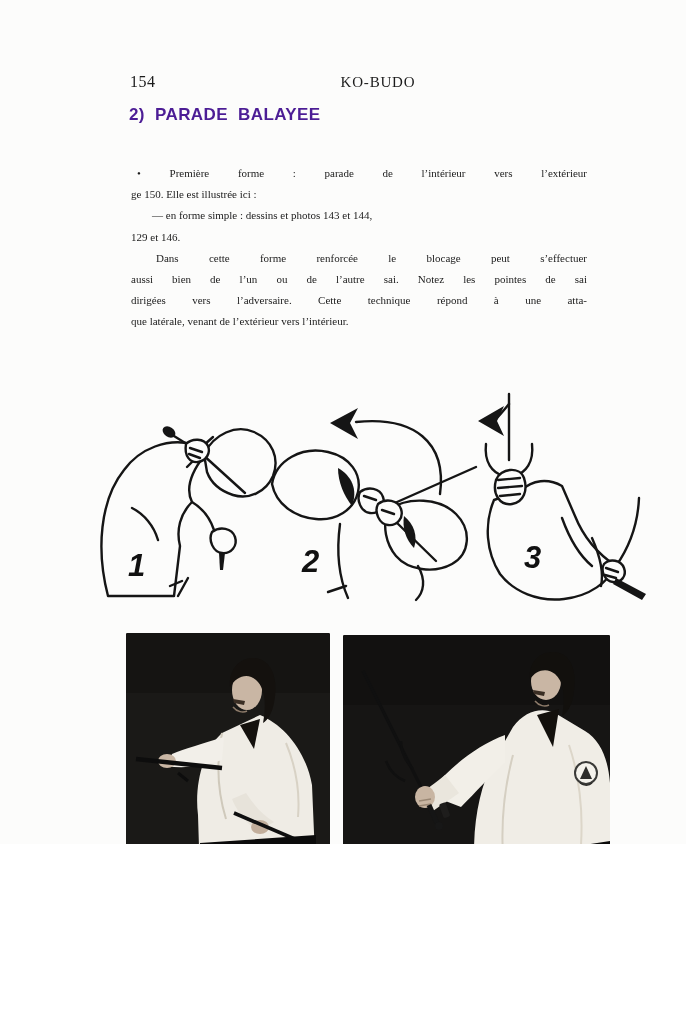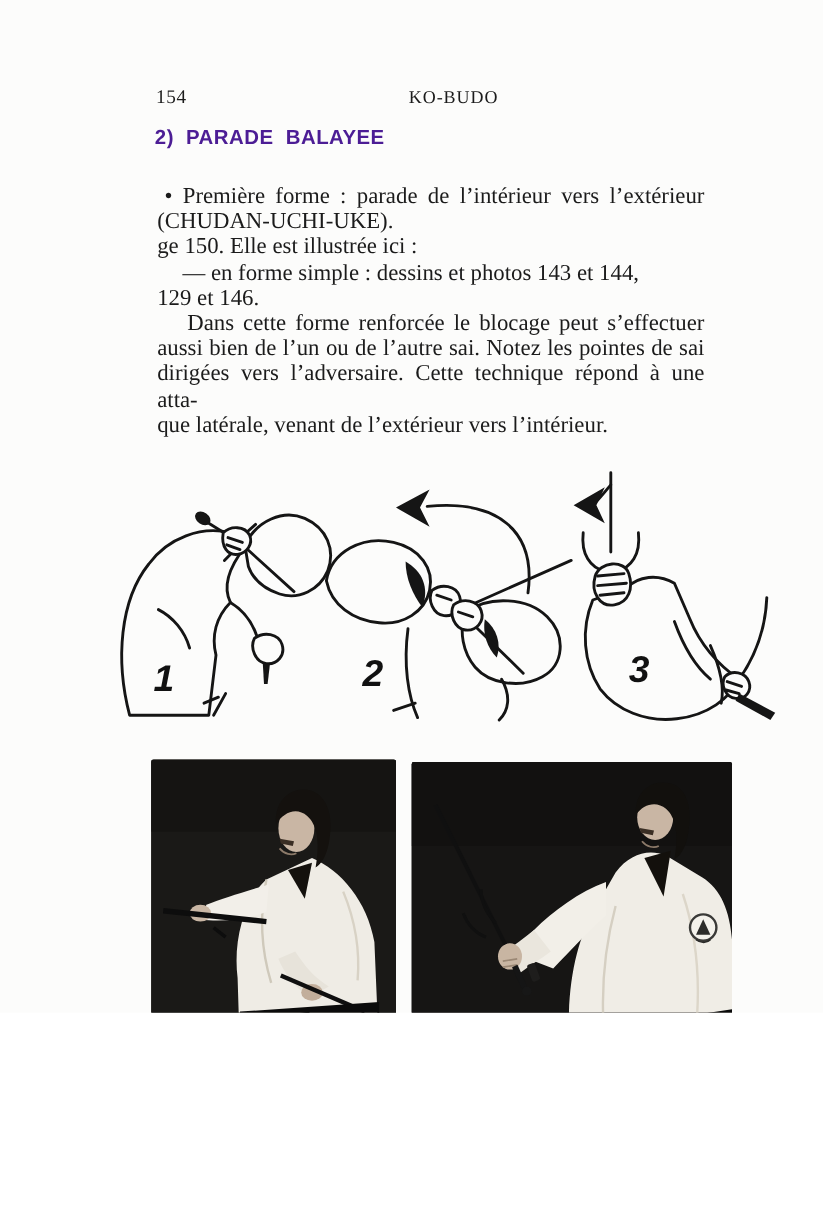--- a/index.html
+++ b/index.html
@@ -15,21 +15,21 @@
   .running-title { position:absolute; left:0; width:100%; top:1px; text-align:center; font-size:15px; letter-spacing:0.8px;padding-left:35px; }
 
   
   .section-heading {
     position:absolute; left:129px; top:105px;
     font-family:"Liberation Sans", sans-serif; font-weight:bold;
     font-size:17px; letter-spacing:0.4px; word-spacing:5px; color:#4c1d95;
   }
 
   
-  .body-text { position:absolute; left:131px; top:153px; width:456px; font-size:19px; line-height:21.2px; }
+  .body-text { position:absolute; left:131px; top:163px; width:456px; font-size:11px; line-height:21.2px; }
   .line { white-space:nowrap; }
   .line.j { white-space:normal; text-align:justify; text-align-last:justify; }
   .ind-bullet { padding-left:6px; }
   .ind { padding-left:25px; }
   .ind-dash { padding-left:21px; }
 
   
   .drawings { position:absolute; left:92px; top:388px; width:556px; height:214px; }
   .drawings svg { display:block; width:100%; height:100%; }
   .sketch { stroke:#151515; fill:none; stroke-width:2.4; stroke-linecap:round; stroke-linejoin:round; }
@@ -60,21 +60,20 @@
 
   <div class="running-head">
     <span class="page-number">154</span>
     <span class="running-title">KO-BUDO</span>
   </div>
 
   <div class="section-heading">2) PARADE BALAYEE</div>
 
   <div class="body-text">
     <div class="line j ind-bullet">• Première forme : parade de l’intérieur vers l’extérieur</div>
-    <div class="line">(CHUDAN-UCHI-UKE).</div>
     <div class="line">ge 150. Elle est illustrée ici :</div>
     <div class="line ind-dash">— en forme simple : dessins et photos 143 et 144,</div>
     <div class="line">129 et 146.</div>
     <div class="line j ind">Dans cette forme renforcée le blocage peut s’effectuer</div>
     <div class="line j">aussi bien de l’un ou de l’autre sai. Notez les pointes de sai</div>
     <div class="line j">dirigées vers l’adversaire. Cette technique répond à une atta-</div>
     <div class="line">que latérale, venant de l’extérieur vers l’intérieur.</div>
   </div>
 
   <div class="drawings">

